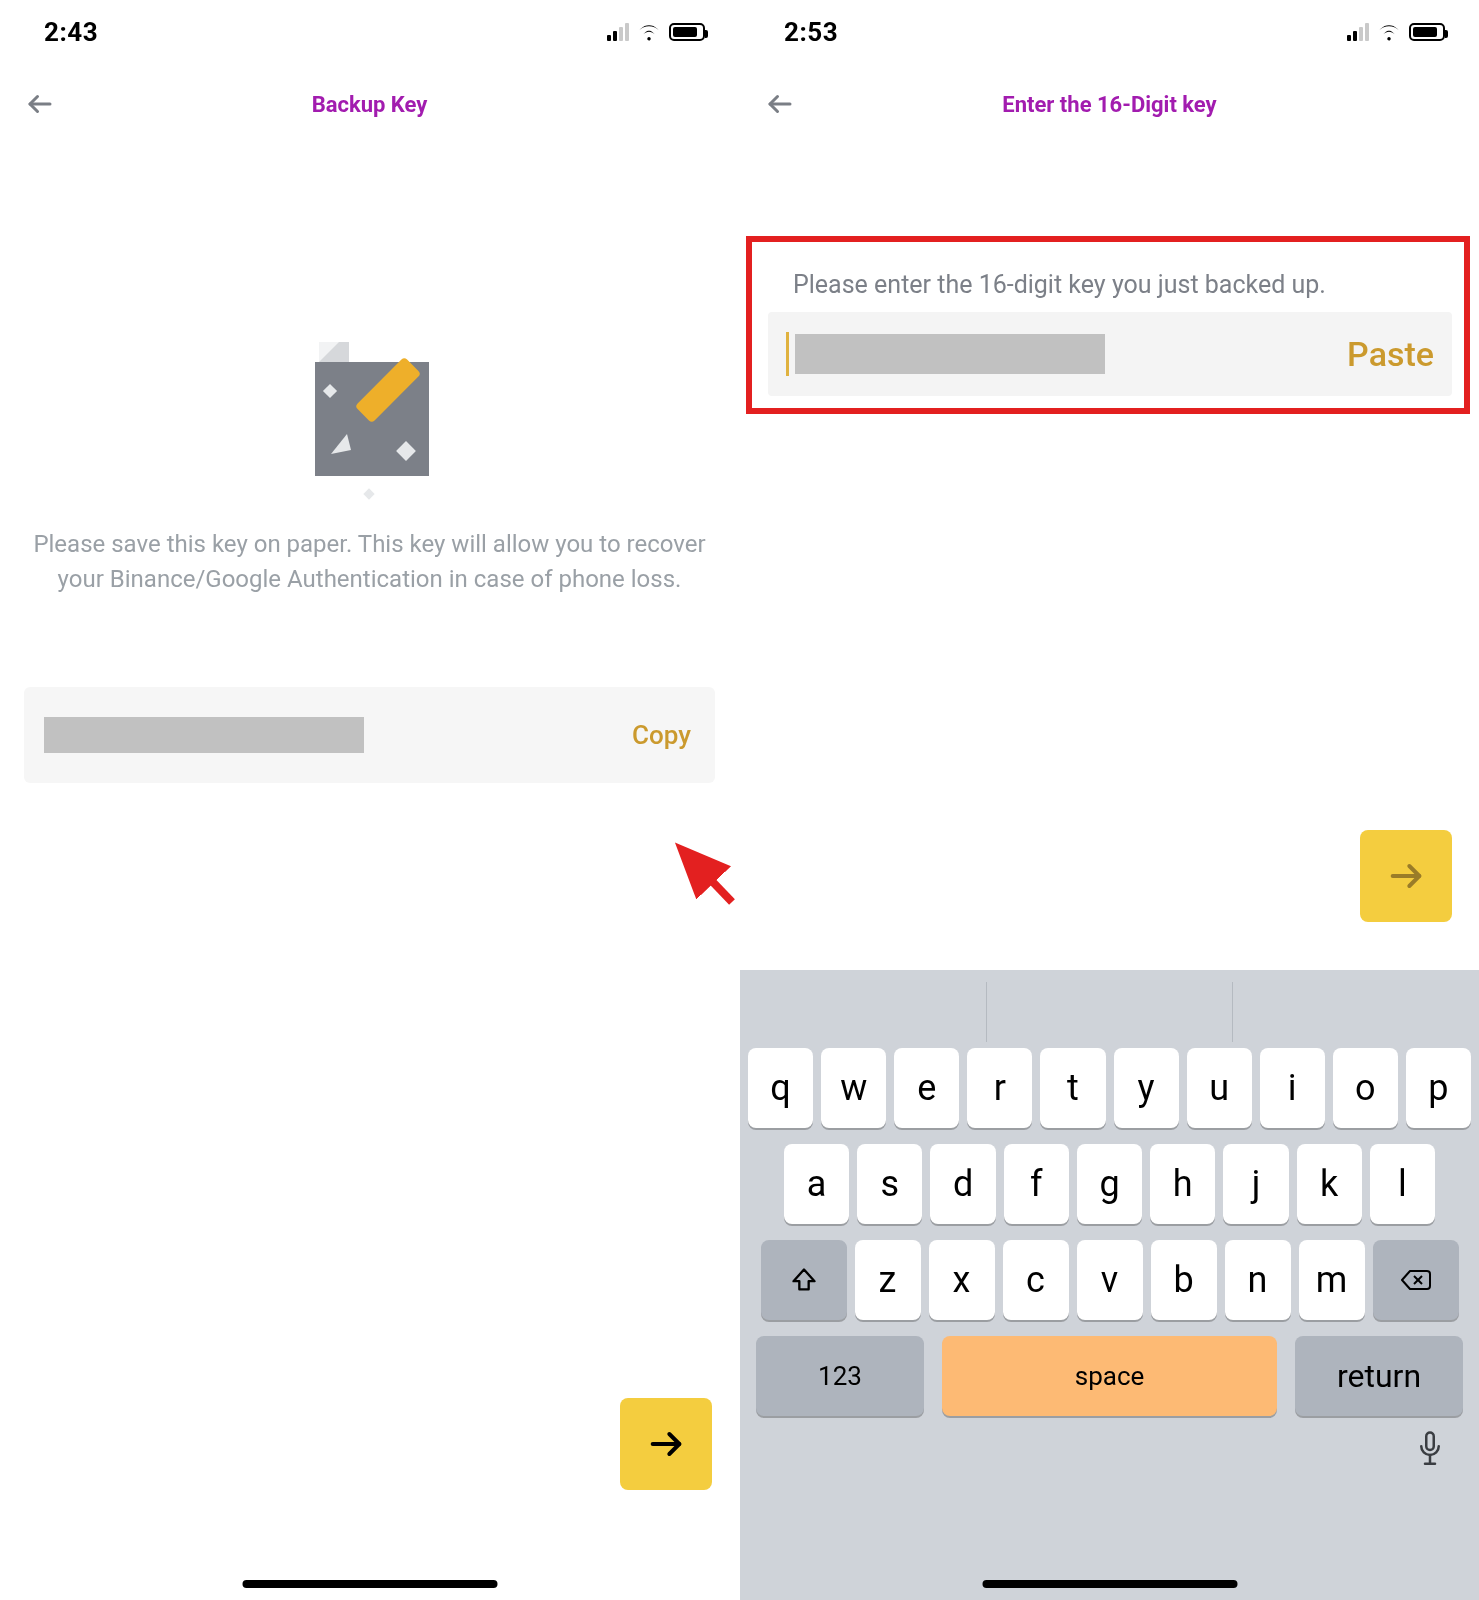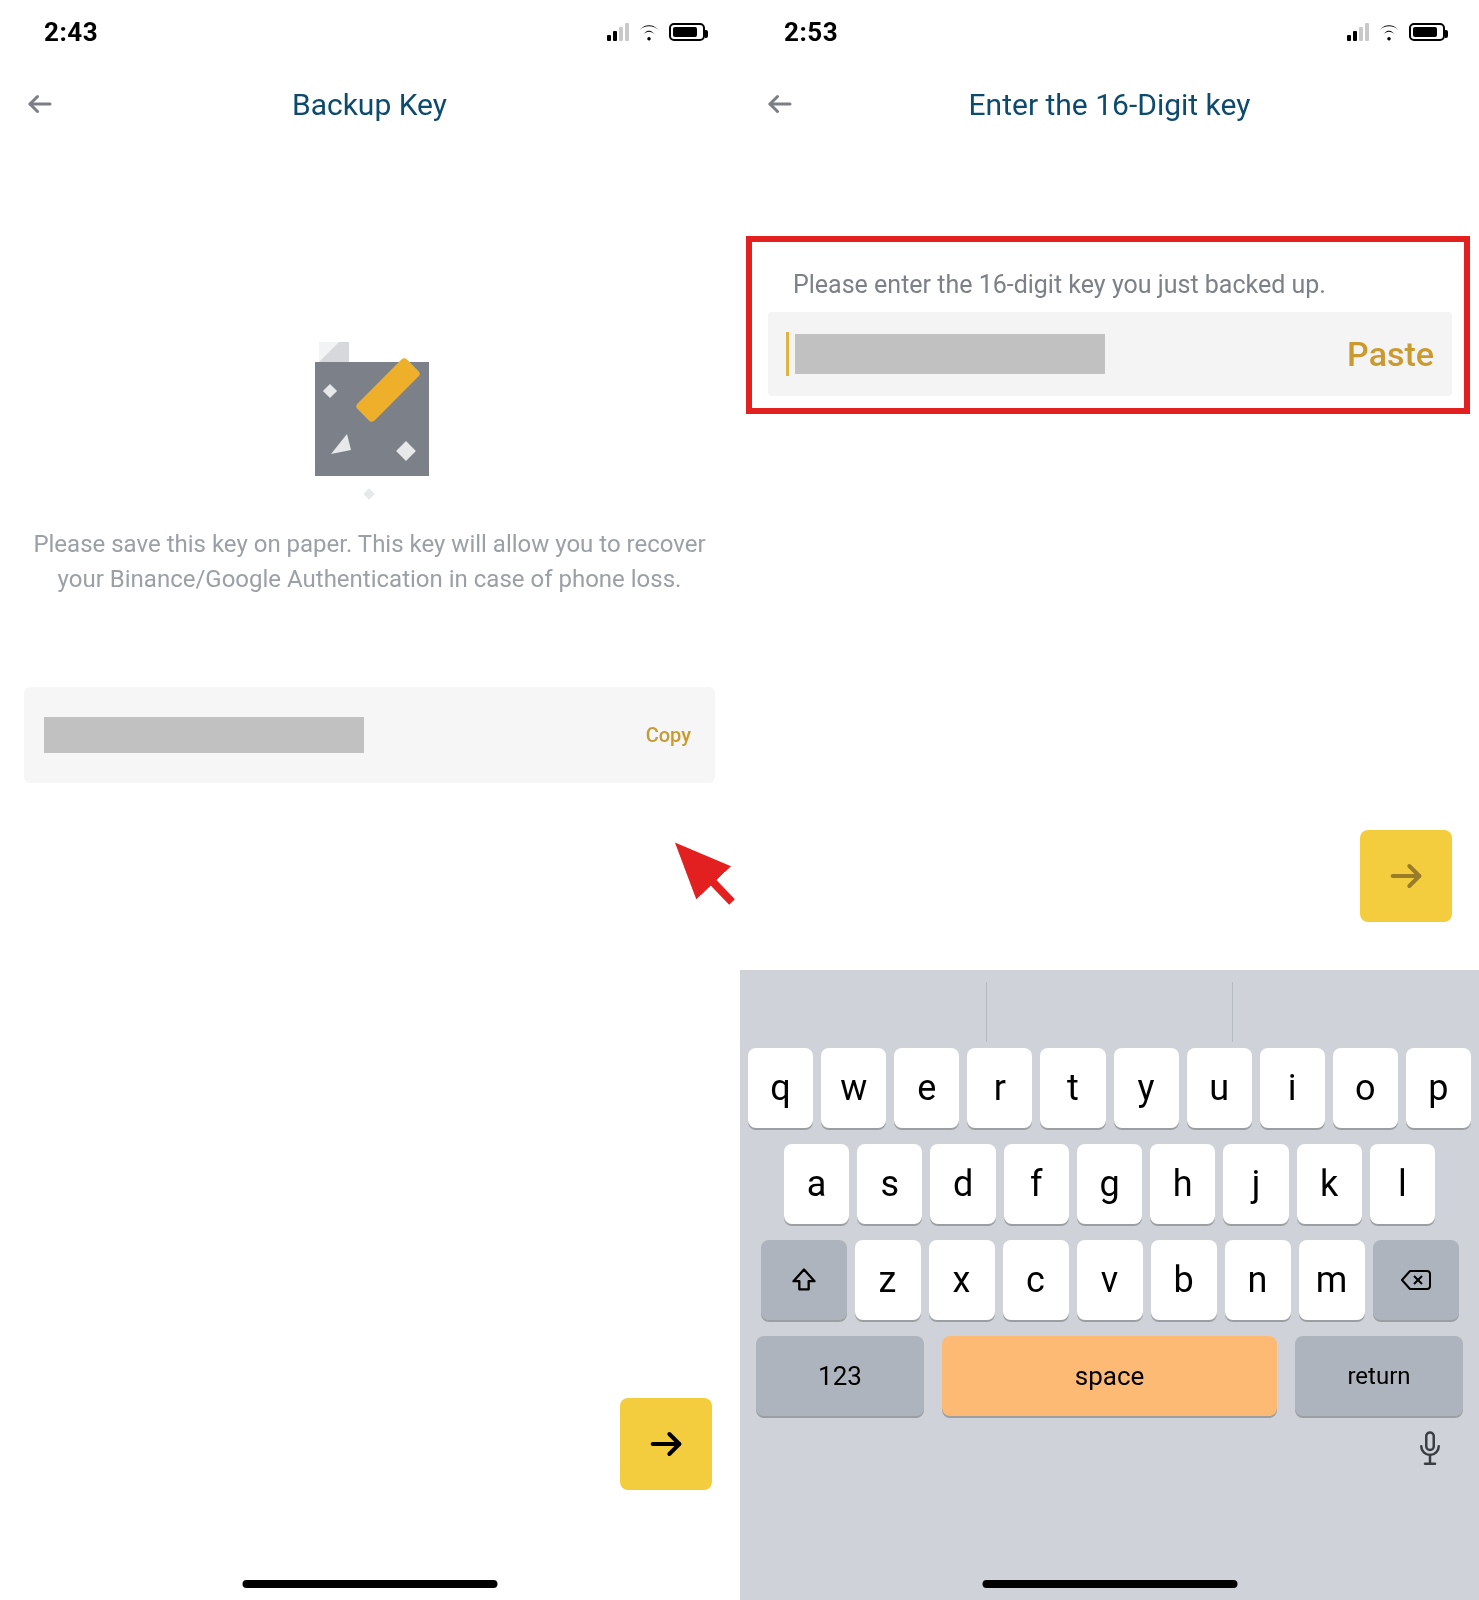--- a/index.html
+++ b/index.html
@@ -71,21 +71,21 @@
     height: 80px;
     display: flex;
     align-items: center;
   }
   .back-btn {
     width: 60px; height: 60px; display:flex; align-items:center; justify-content:center;
     margin-left: 10px;
   }
   .title {
     position:absolute; left:0; right:0; text-align:center;
-    font-size: 30px; font-weight:400; color:#0c4a6e;
+    font-size: 22px; font-weight:700; color:#a21caf;
     pointer-events:none;
   }
 
   
   .body-left { padding: 0 24px; }
   .illus-wrap {
     display:flex; justify-content:center; margin-top: 190px;
   }
   .desc {
     margin-top: 23px;
@@ -101,21 +101,21 @@
     border-radius:6px;
     height: 96px;
     display:flex; align-items:center; justify-content:space-between;
     padding: 0 24px 0 20px;
   }
   .key-redact {
     width: 320px; height: 36px; background:#c1c1c1;
   }
   .copy-link {
     color:#cb9a2e;
-    font-size:20px;
+    font-size:26px;
     font-weight:500;
   }
 
   
   .fab {
     position:absolute;
     width: 92px; height: 92px;
     background:#f4cd3f;
     border-radius:8px;
     display:flex; align-items:center; justify-content:center;
@@ -185,21 +185,21 @@
     max-width: 66px;
   }
   .kb-row.row2 { padding: 0 36px; }
   .kb-key.fn {
     background:#aeb4bd; max-width:86px; flex:0 0 86px;
   }
   .kb-bottom { display:flex; gap:18px; padding:0 8px; }
   .kb-bottom .kb-key { max-width:none; }
   .kb-bottom .num123 { flex:0 0 168px; background:#aeb4bd; font-size:26px; }
   .kb-bottom .space  { flex:1; background:#fdba74; font-size:26px; }
-  .kb-bottom .return { flex:0 0 168px; background:#aeb4bd; font-size:24px; }
+  .kb-bottom .return { flex:0 0 168px; background:#aeb4bd; font-size:32px; }
   .kb-footer {
     display:flex; justify-content:flex-end; padding: 14px 34px 0 34px;
   }
 
   
   .red-arrow {
     position:absolute;
     left: 672px; top: 840px;
   }
 </style>

